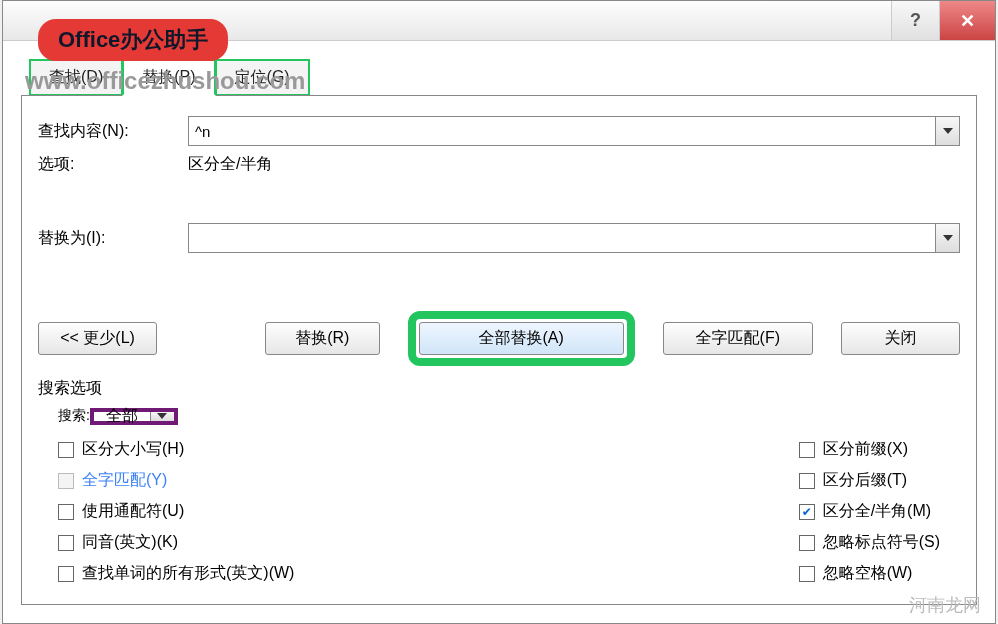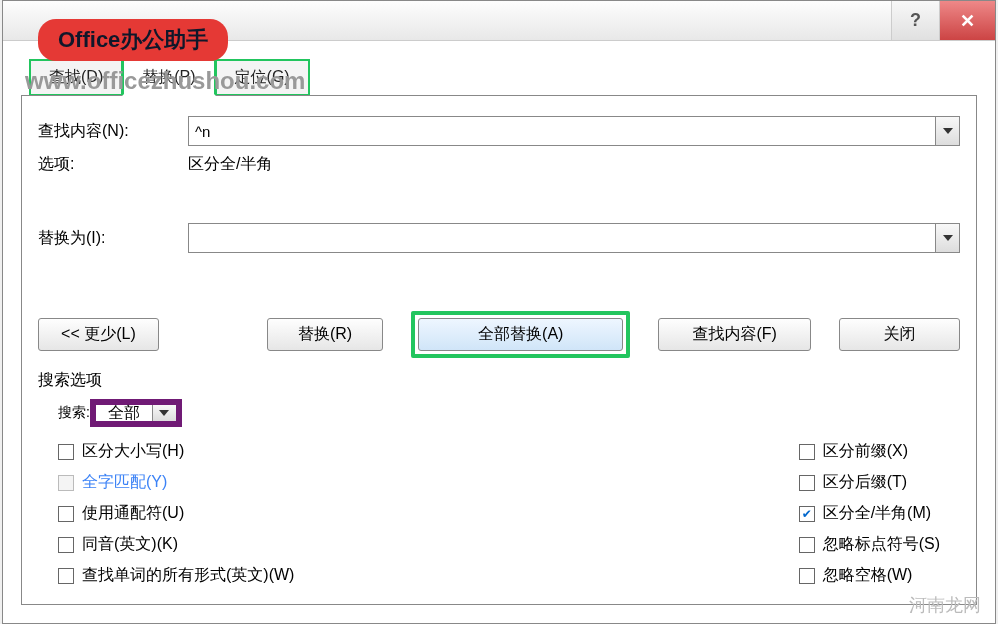--- a/index.html
+++ b/index.html
@@ -170,40 +170,40 @@
       text-align: center;
       cursor: pointer;
       white-space: nowrap;
     }
     .btn-less { width: 130px; }
     .btn-replace { width: 125px; margin-left: 80px;}
     .btn-replaceall { width: 205px; background: linear-gradient(#eef6ff, #d0e5f8); }
     .btn-findnext { width: 165px; }
     .btn-close { width: 130px; }
     .highlight-box {
-      border: 4px solid #22c55e;
+      border: 8px solid #22c55e;
       padding: 3px;
       display: inline-block;
-      border-radius: 2px;
+      border-radius: 12px;
     }
     .group-label {
       font-size: 16px;
       margin-bottom: 8px;
     }
     .search-select-row {
       display: flex;
       align-items: center;
       margin-left: 20px;
       margin-bottom: 14px;
     }
     .small-select {
       display: inline-flex;
       align-items: center;
-      border: 6px solid #701a75;
-      height: 28px;
+      border: 4px solid #701a75;
+      height: 17px;
       background: #fff;
     }
     .small-select span {
       padding: 0 12px;
       font-size: 16px;
     }
     .options-grid {
       display: flex;
       justify-content: space-between;
       margin-left: 20px;
@@ -276,21 +276,21 @@
     </div>
 
     <div class="spacer"></div>
 
     <div class="button-row">
       <div class="btn btn-less">&lt;&lt; 更少(L)</div>
       <div class="btn btn-replace">替换(R)</div>
       <div class="highlight-box">
         <div class="btn btn-replaceall">全部替换(A)</div>
       </div>
-      <div class="btn btn-findnext">查找内容(F)</div>
+      <div class="btn btn-findnext">全字匹配(F)</div>
       <div class="btn btn-close">关闭</div>
     </div>
 
     <div class="group-label">搜索选项</div>
 
     <div class="search-select-row">
       <span>搜索:</span>
       <div class="small-select">
         <span>全部</span>
         <div class="combo-arrow"></div>

